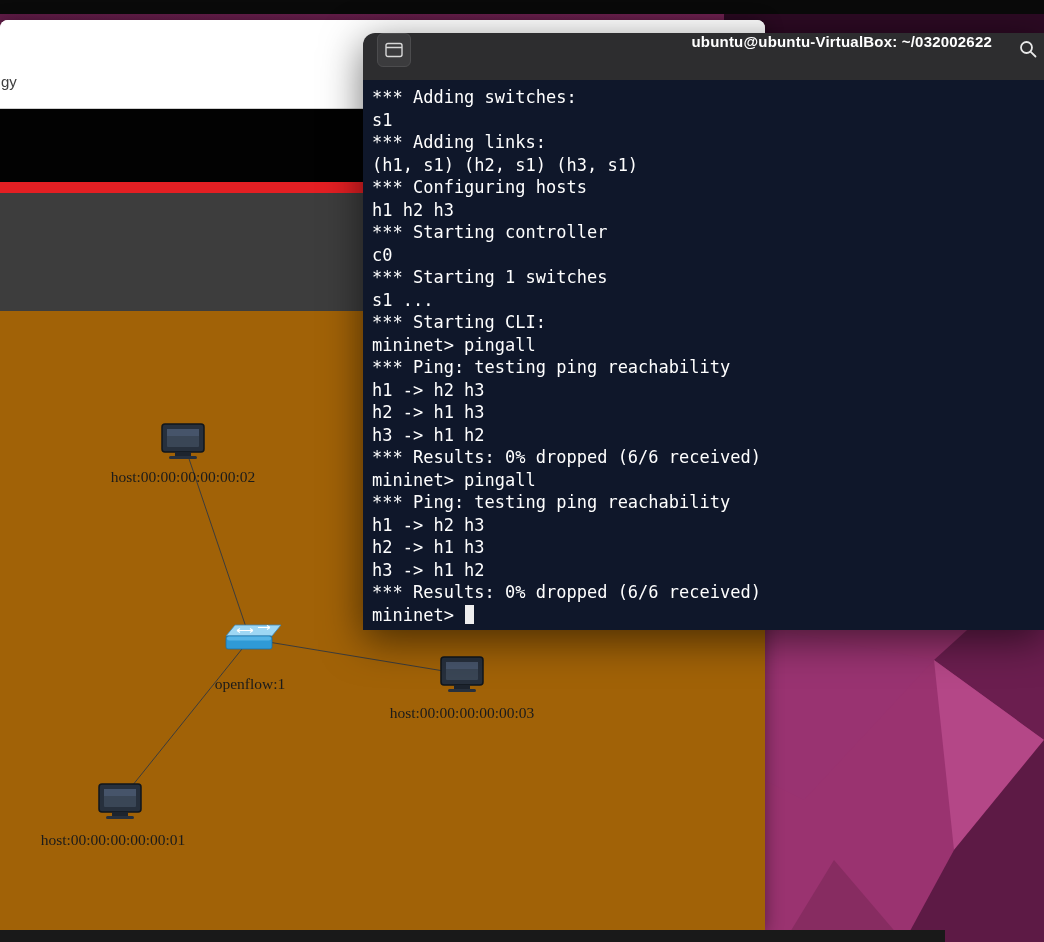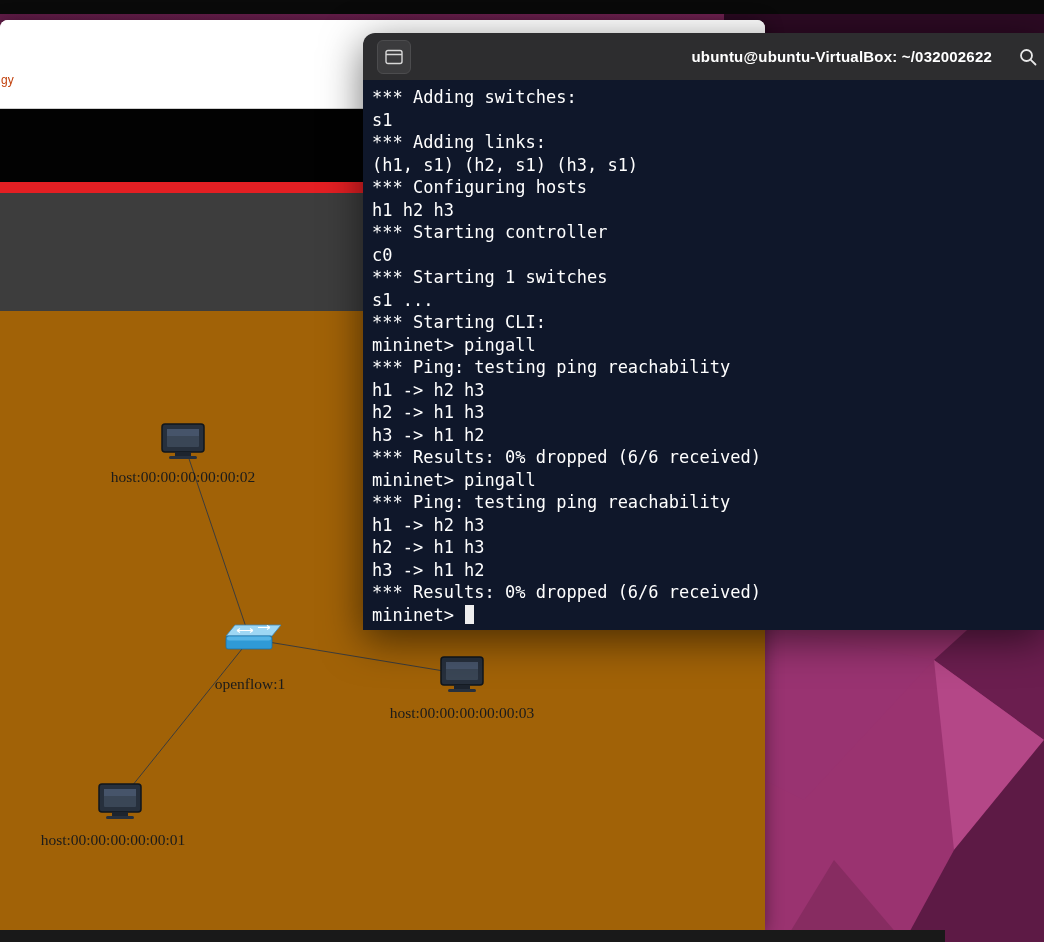--- a/index.html
+++ b/index.html
@@ -12,36 +12,36 @@
   .wallpaper{position:absolute;inset:0;background:linear-gradient(165deg,#5e1b46 0%,#8a2b63 35%,#a63a78 70%,#7c2257 100%);}
   .wallpaper svg{position:absolute;right:0;top:0;display:block;}
 
   
   .top-bar{position:absolute;left:0;top:0;width:1044px;height:14px;background:#0a0a0a;z-index:3;}
 
   
   .browser-window{position:absolute;left:0;top:20px;width:765px;height:910px;background:#fff;
     border-radius:8px 8px 0 0;box-shadow:0 2px 18px rgba(0,0,0,.45);z-index:4;overflow:hidden;}
   .browser-toolbar{position:relative;height:88px;background:#fff;border-bottom:1px solid #cfcfcf;}
-  .partial-text{position:absolute;left:1px;top:53px;font-size:12px;color:#c2410c;}
+  .partial-text{position:absolute;left:1px;top:53px;font-size:15px;color:#404040;}
   .page-header-black{height:73px;background:#020202;}
   .accent-bar-red{height:11px;background:#e41f23;}
   .toolbar-gray{height:118px;background:#3d3d3d;}
   .topology-canvas{position:relative;height:619px;background:#a16207;}
   .topology-canvas svg{display:block;}
   .node-label{font-family:"Liberation Serif","DejaVu Serif",serif;font-size:15.5px;fill:#1b1b1b;}
 
   
   .bottom-strip{position:absolute;left:0;top:930px;width:945px;height:12px;background:#191919;z-index:5;}
 
   
   .terminal-window{position:absolute;left:363px;top:33px;width:681px;height:597px;z-index:6;
     border-radius:12px 0 0 0;overflow:hidden;display:flex;flex-direction:column;
     box-shadow:0 10px 40px rgba(0,0,0,.55);}
-  .terminal-titlebar{flex:0 0 47px;background:#2d2d2f;display:flex;align-items:center;padding:0 14px;}
+  .terminal-titlebar{flex:0 0 47px;background:#2d2d2f;display:flex;align-items:flex-start;padding:0 14px;}
   .new-tab-button{width:32px;height:32px;background:#3b3b3d;border:1px solid #4c4c4e;border-radius:6px;
     display:flex;align-items:center;justify-content:center;flex:0 0 auto;cursor:pointer;}
   .terminal-title{margin-left:auto;color:#ffffff;font-weight:bold;font-size:15px;letter-spacing:.2px;white-space:nowrap;}
   .search-button{margin-left:20px;margin-right:-14px;width:32px;height:32px;display:flex;align-items:center;
     justify-content:center;flex:0 0 auto;cursor:pointer;}
   .terminal-content{flex:1;background:#0f172a;color:#fff;padding:6px 9px 0 9px;
     font-family:"DejaVu Sans Mono","Liberation Mono",monospace;font-size:17px;line-height:22.5px;
     white-space:pre;overflow:hidden;}
   .terminal-content .term-line:last-child::after{
     content:"";display:inline-block;width:9px;height:19px;background:#eeeeee;vertical-align:-3px;margin-left:1px;}

